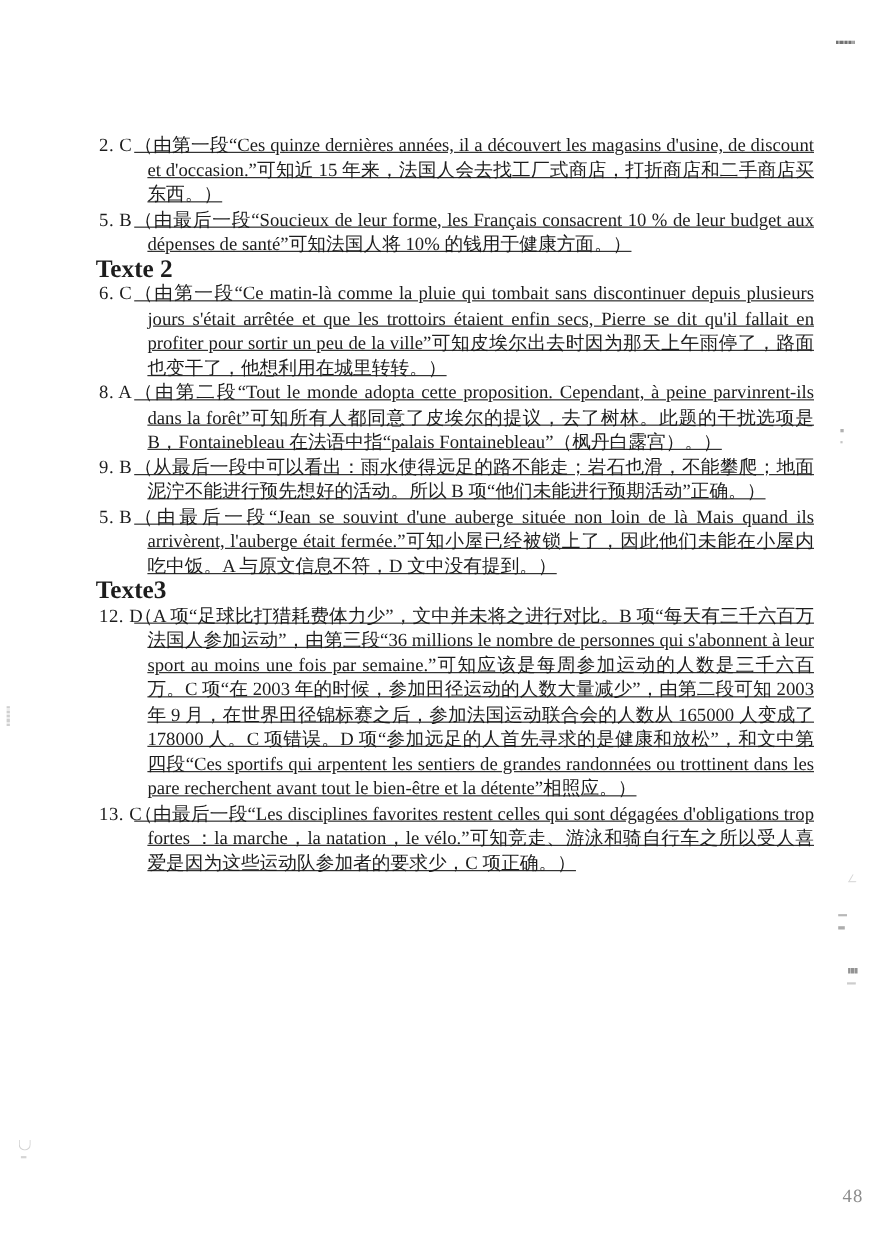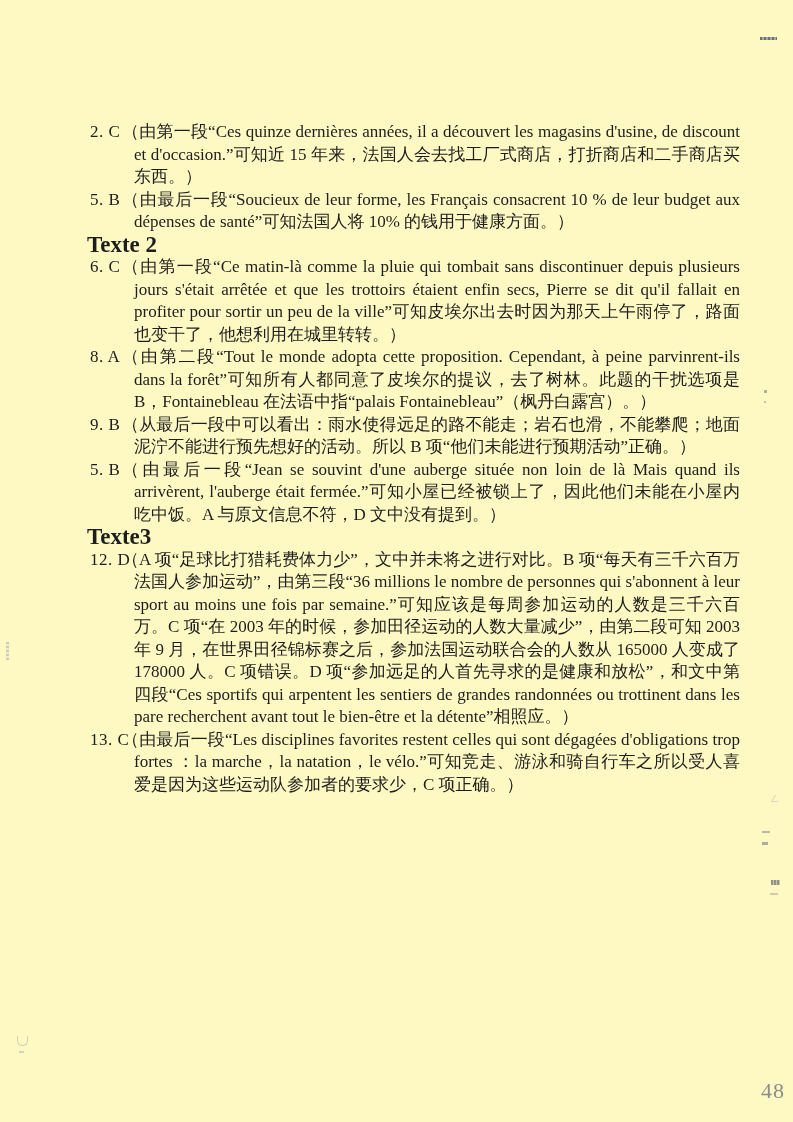--- a/index.html
+++ b/index.html
@@ -1,21 +1,21 @@
 <!DOCTYPE html>
 <html><head>
 <meta charset="utf-8">
 <style>
   html, body { margin: 0; padding: 0; background: #e8e8e8; }
   .page {
     position: relative;
     width: 793px;
     height: 1122px;
     margin: 0 auto;
-    background: #fef9c3;
+    background: #ffffff;
     font-family: "Liberation Serif", "DejaVu Serif", serif;
     color: #1d1d1d;
     overflow: hidden;
   }
   .content {
     position: absolute;
     left: 90px;
     top: 121px;
     width: 650px;
     font-size: 17px;
@@ -27,32 +27,33 @@
     width: 44px;
     white-space: nowrap;
     letter-spacing: 0.5px;
   }
   .item .body {
     flex: 1;
     margin: 0;
     text-align: justify;
     text-indent: -12px; 
     word-break: break-word;
+    text-decoration: underline;
   }
   .texte-header {
     margin: 0 0 0 -3px;
     font-size: 23px;
     font-weight: bold;
     line-height: 22.5px;
   }
   .page-number {
     position: absolute;
     right: 8px;
     top: 1078px;
-    font-size: 22px;
+    font-size: 17px;
     color: #8c8c8c;
     letter-spacing: 1px;
   }
   
   .artifact { position: absolute; pointer-events: none; }
   .a-dash-top {
     left: 760px; top: 37px; width: 17px; height: 3px;
     background: repeating-linear-gradient(90deg, #5a5a5a 0 2px, #9a9a9a 2px 4px);
     opacity: 0.85;
   }

